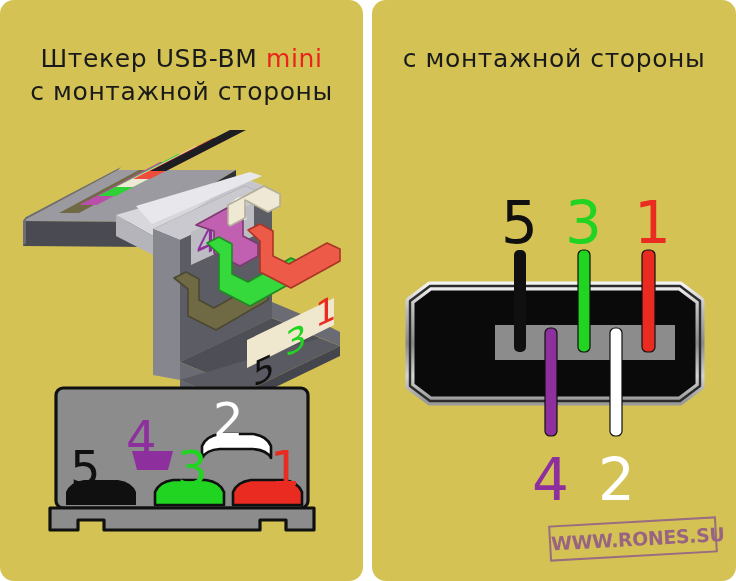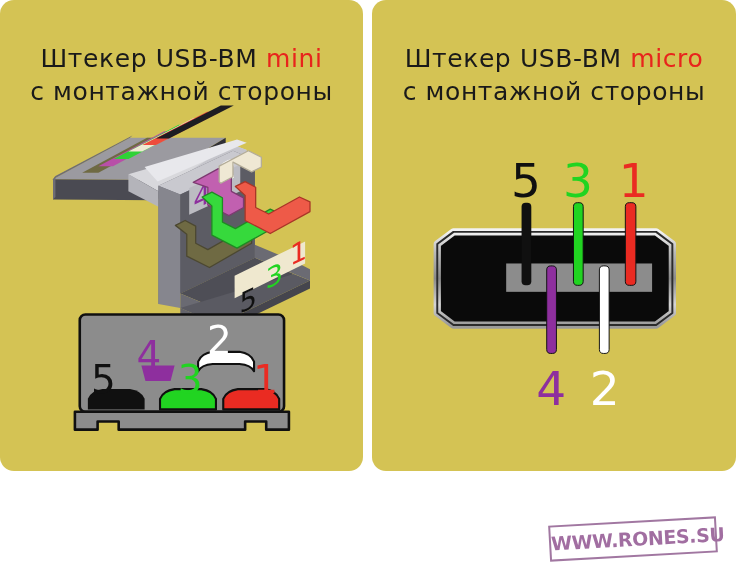--- a/index.html
+++ b/index.html
@@ -15,21 +15,21 @@
   }
   #root {
     position: relative;
     width: 736px;
     height: 581px;
     background: #ffffff;
   }
   .panel {
     position: absolute;
     top: 0;
-    height: 471px;
+    height: 581px;
     background: #d4c354;
     border-radius: 14px;
     overflow: hidden;
   }
   #panel-left  { left: 0;   width: 363px; }
   #panel-right { left: 372px; width: 364px; }
 
   .title-block {
     position: absolute;
     left: 0;
@@ -184,21 +184,20 @@
       <text x="126" y="455" font-family="DejaVu Sans, sans-serif" font-size="48" fill="#8e2f9e">4</text>
       <text x="177" y="485" font-family="DejaVu Sans, sans-serif" font-size="48" fill="#21d421">3</text>
       <text x="213" y="437" font-family="DejaVu Sans, sans-serif" font-size="48" fill="#ffffff">2</text>
       <text x="270" y="485" font-family="DejaVu Sans, sans-serif" font-size="48" fill="#ea2b22">1</text>
     </svg>
   </div>
 
   <div class="panel" id="panel-right">
 
     <div class="title-block" style="top:42px;">
-      <div class="title-line"><span>Штекер USB-BM </span><span class="title-accent">micro</span></div>
       <div class="title-line">с монтажной стороны</div>
     </div>
 
     <svg class="svg-art" viewBox="0 0 364 581">
       <defs>
         <linearGradient id="rimGrad" x1="0" y1="0" x2="0" y2="1">
           <stop offset="0%" stop-color="#f2f2f2"></stop>
           <stop offset="22%" stop-color="#b9b9b9"></stop>
           <stop offset="50%" stop-color="#8a8a8a"></stop>
           <stop offset="78%" stop-color="#d4d4d4"></stop>

